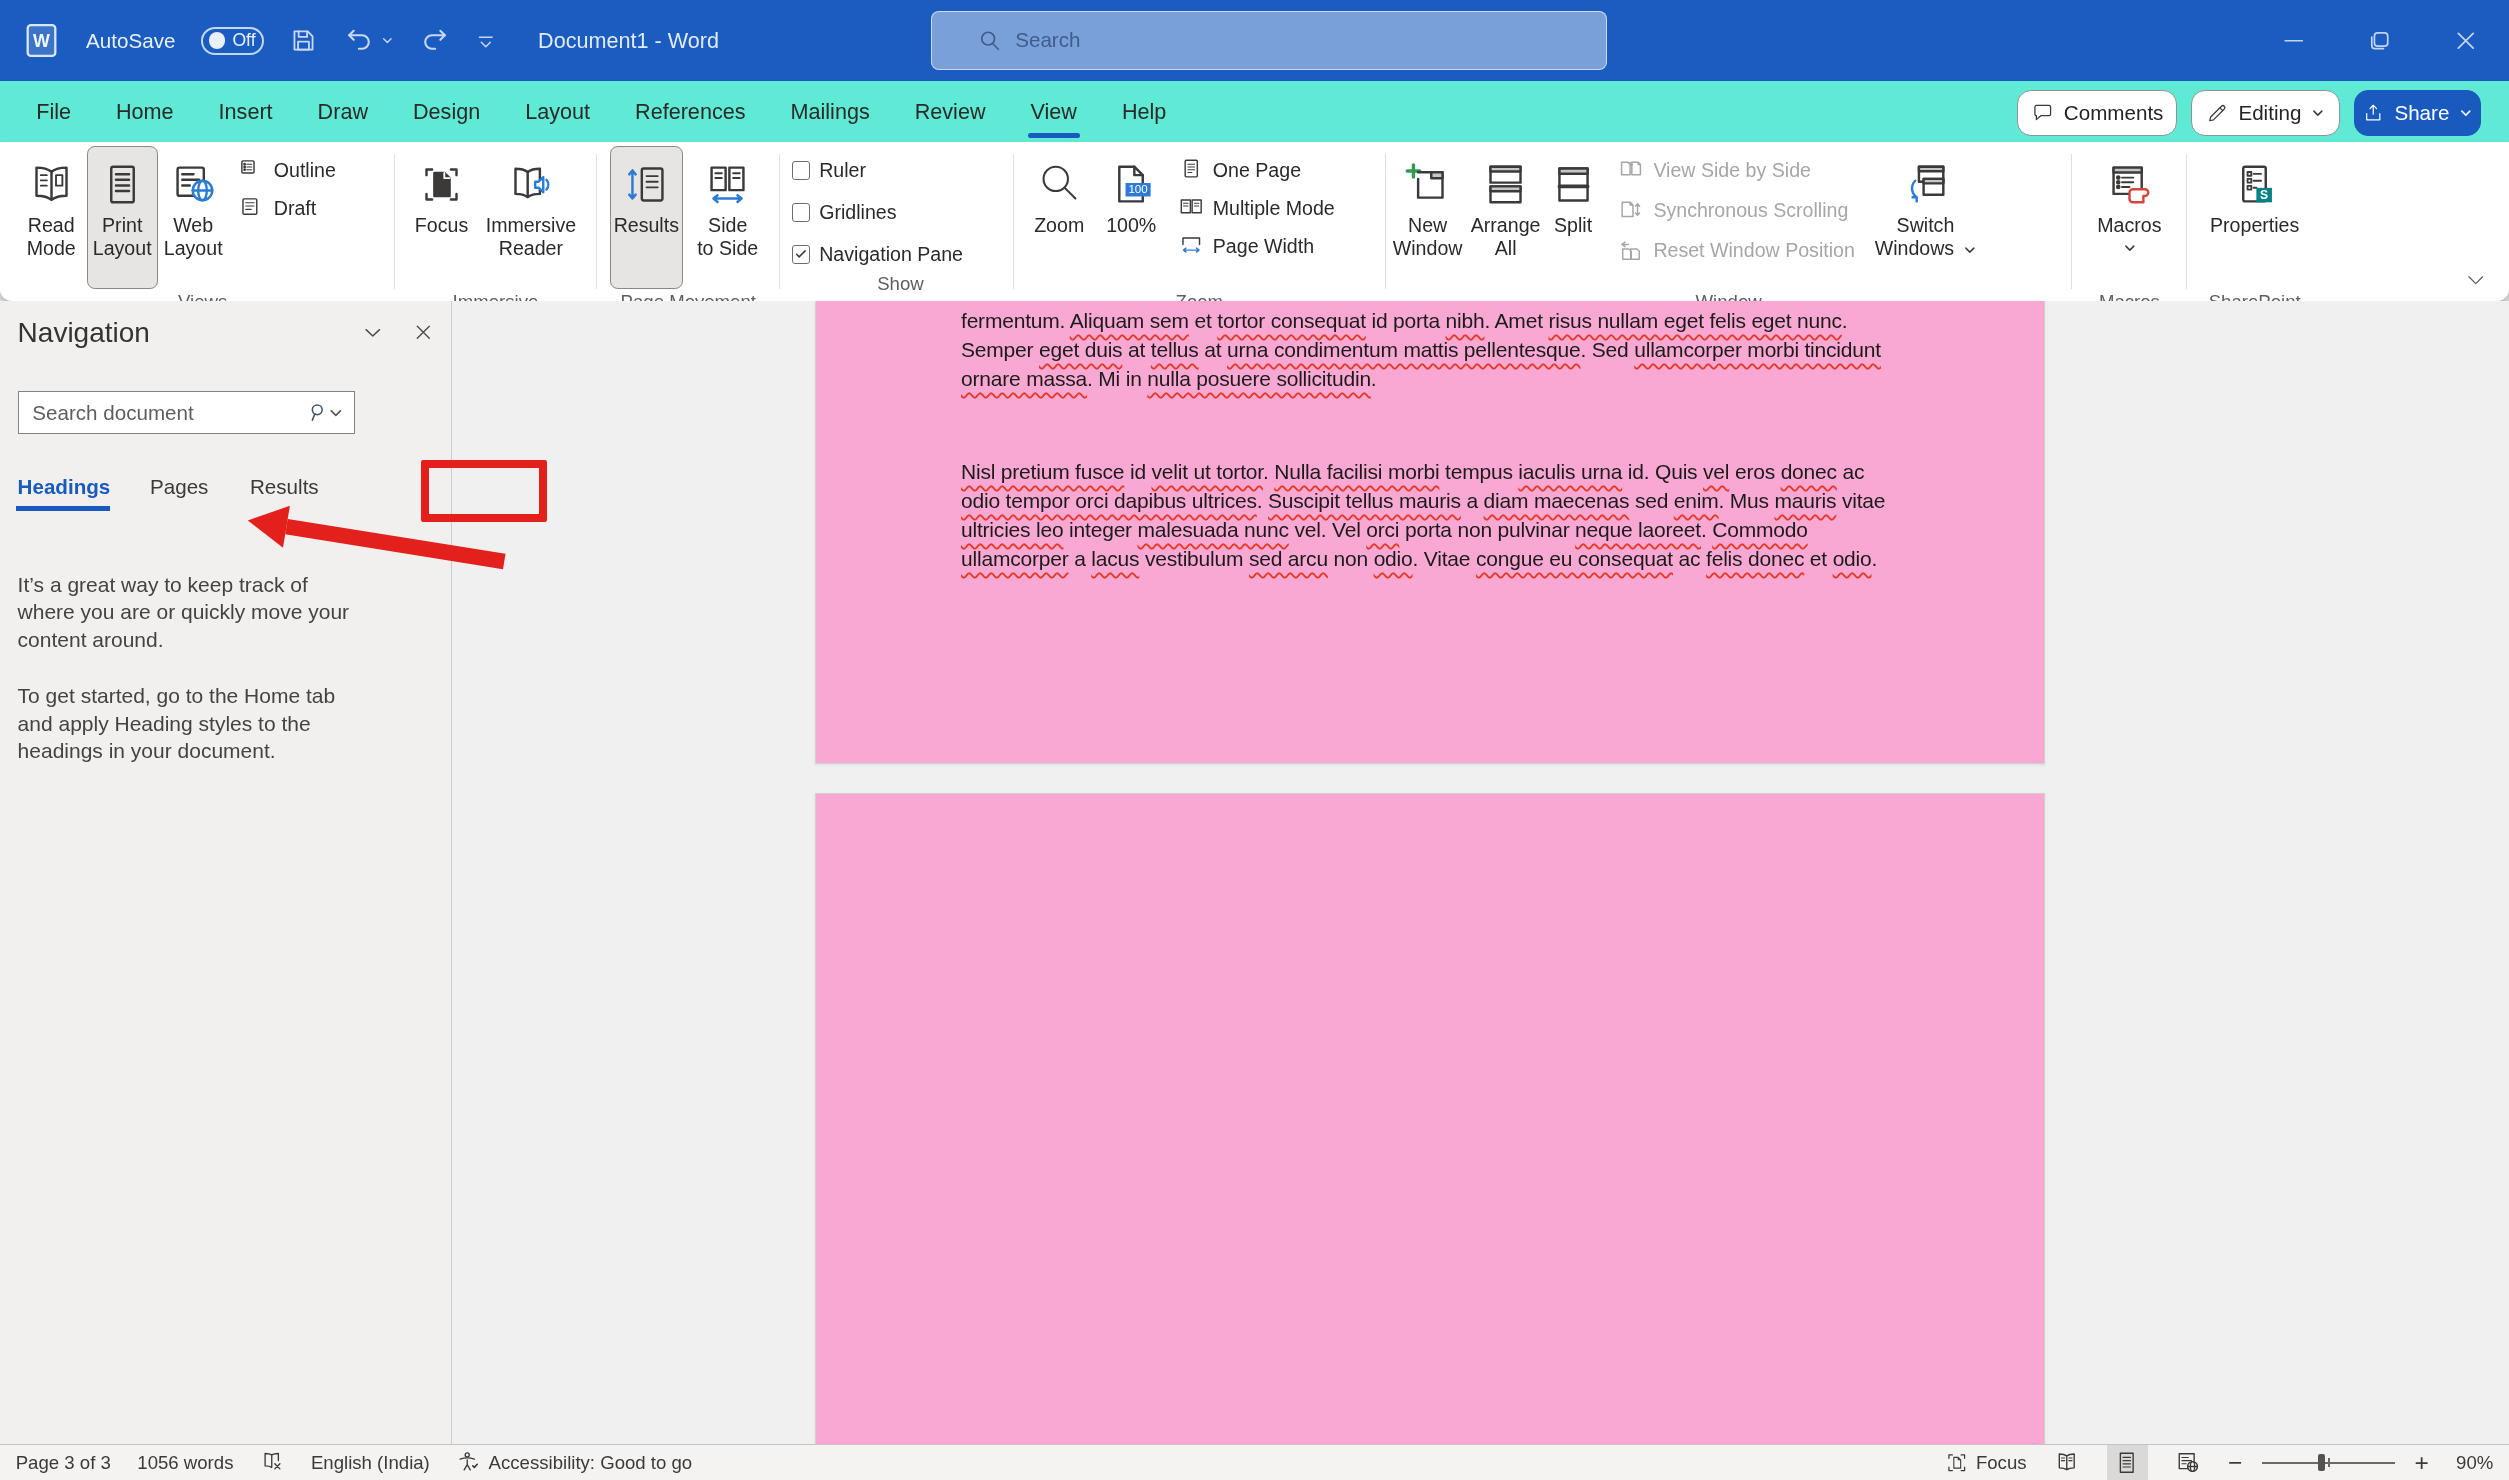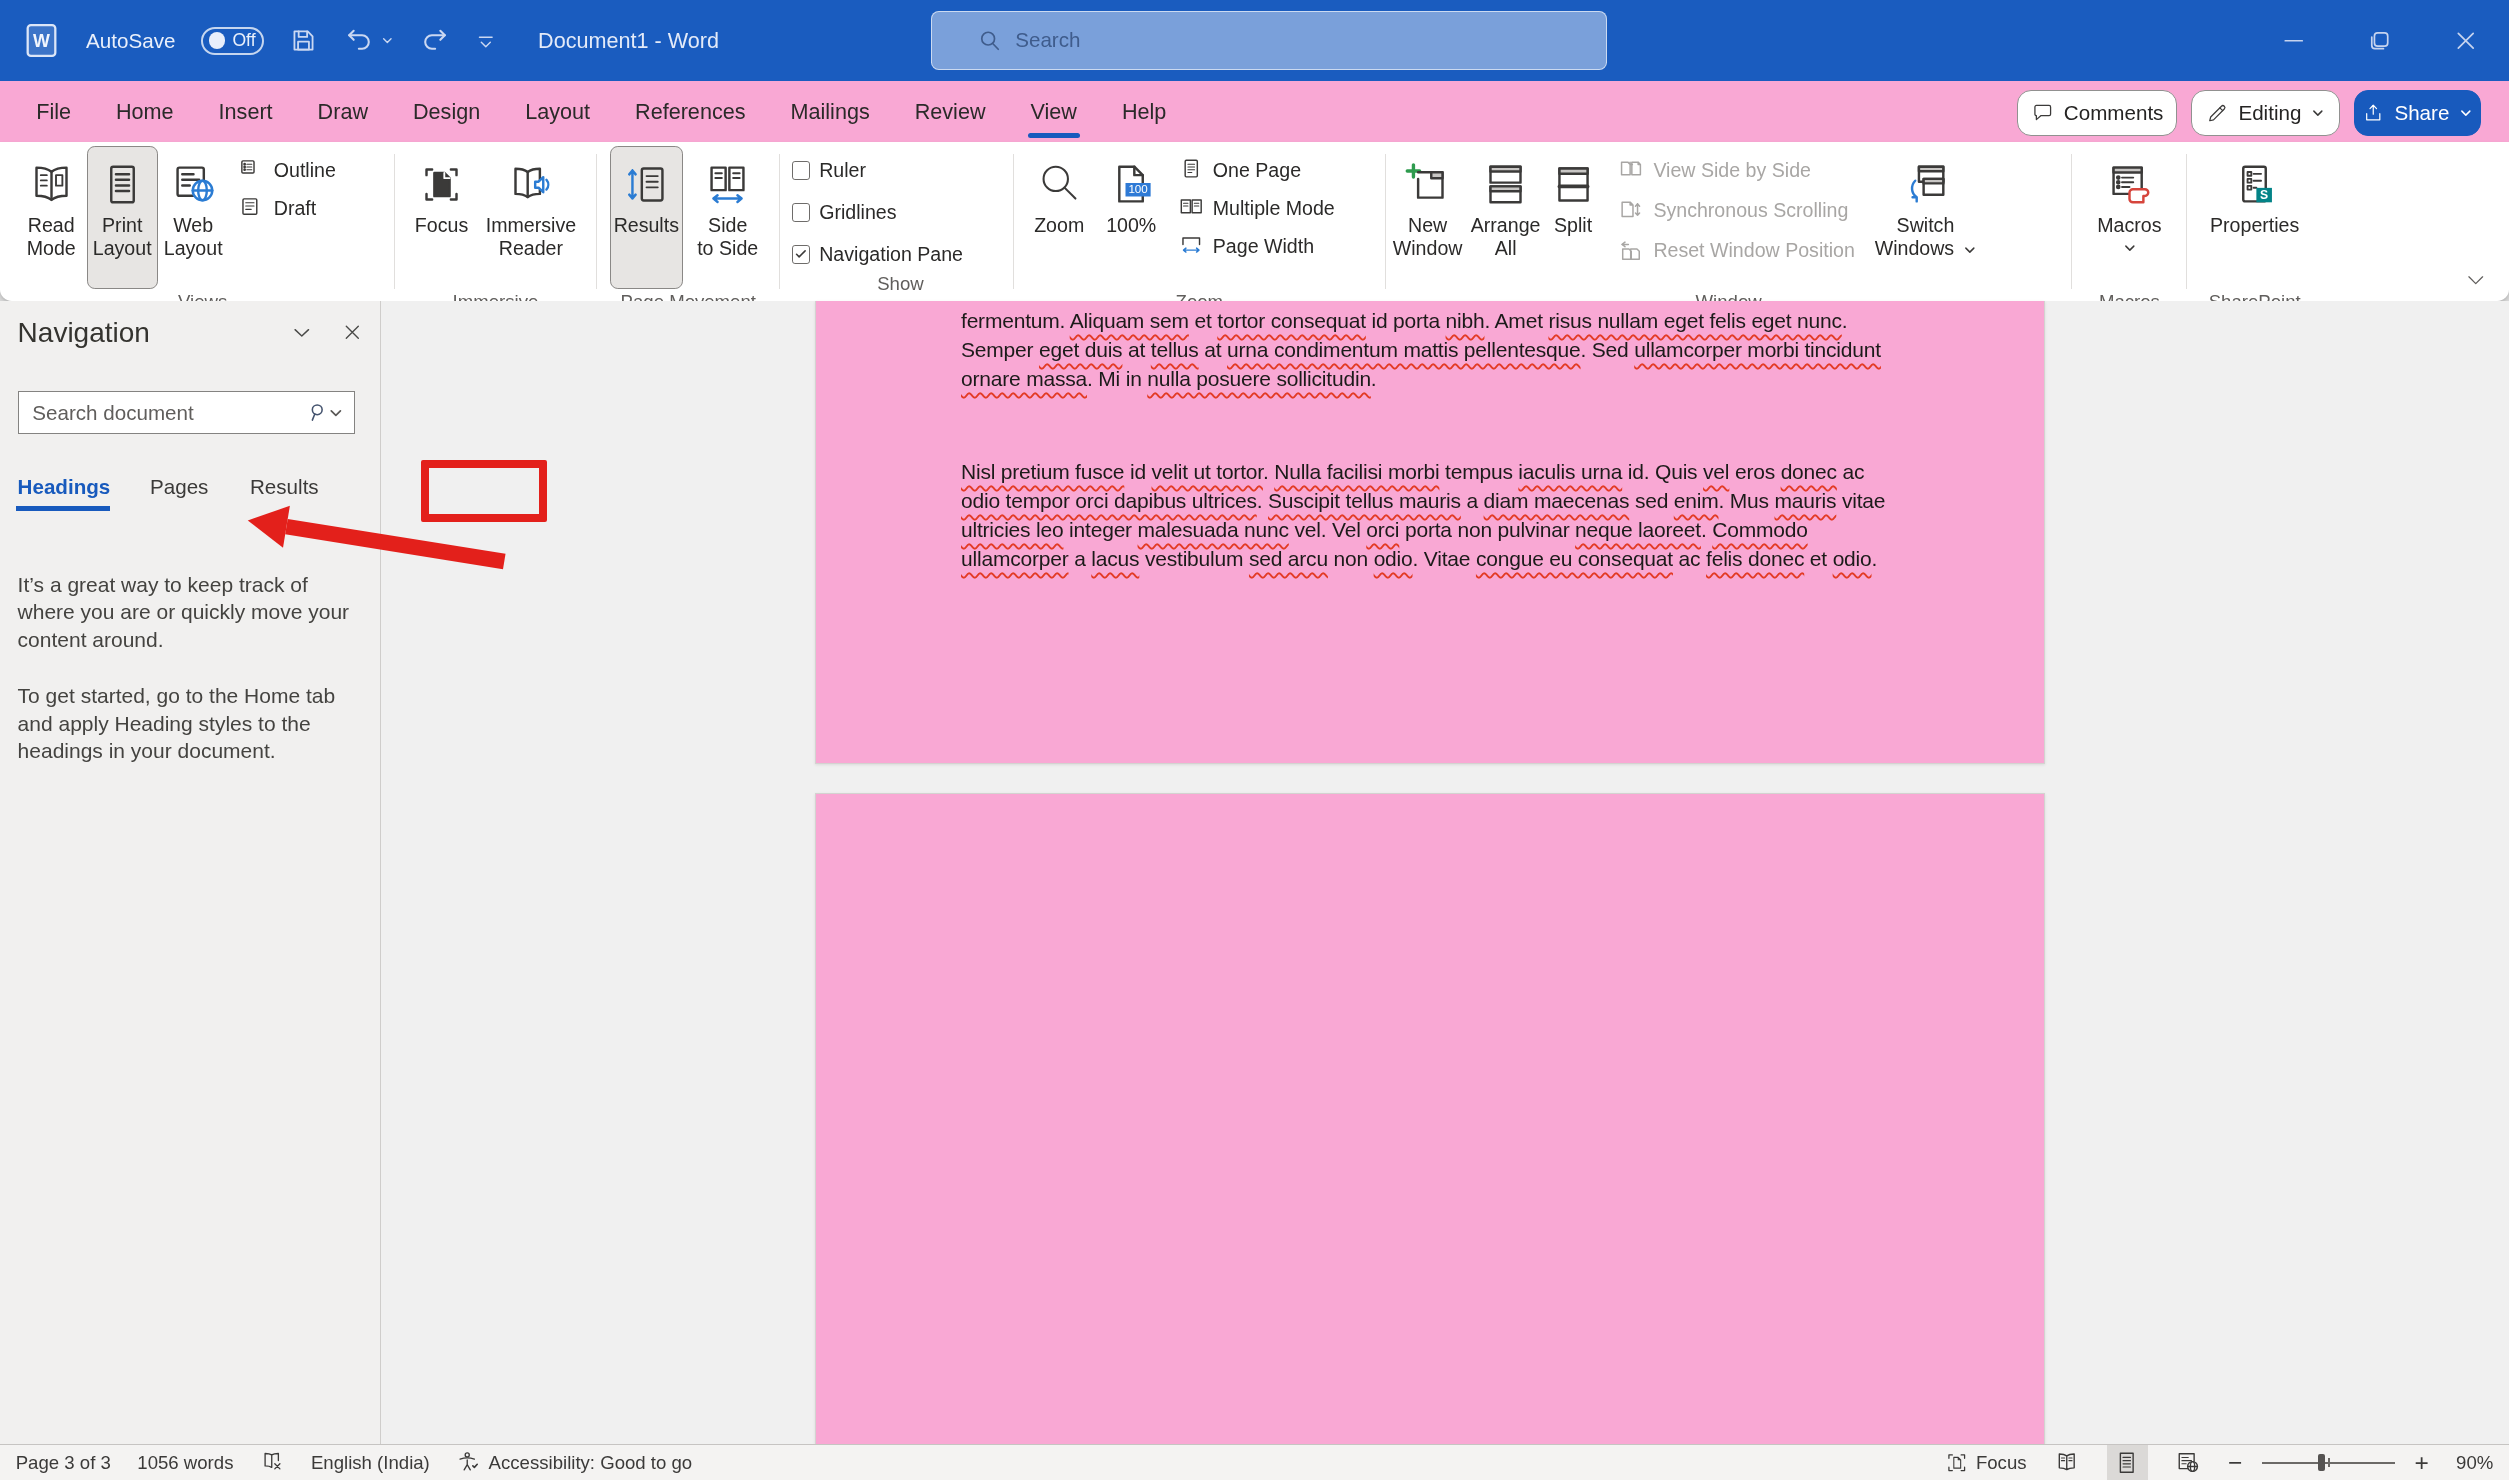--- a/index.html
+++ b/index.html
@@ -19,21 +19,21 @@
   .toggle .st{font-size:17.6px;color:#EAF0FB;}
   .doc-title{font-size:21.6px;color:#E3EAF8;margin-left:41px;}
   .tb-search{position:absolute;left:931px;top:10.8px;width:676px;height:59px;border-radius:7.8px;
              background:rgba(255,255,255,.42);border:1px solid rgba(255,255,255,.62);
              display:flex;align-items:center;padding-left:45px;gap:12.7px;}
   .tb-search .ph{font-size:20.6px;color:#3F5C8C;}
   .win-controls{position:absolute;right:0;top:0;height:81px;display:flex;}
   .wc{width:86px;height:81px;display:flex;align-items:center;justify-content:center;color:#C7D4EF;}
 
   
-  .tabrow{position:absolute;left:0;top:81px;width:2509px;height:61px;background:#f9a8d4;
+  .tabrow{position:absolute;left:0;top:81px;width:2509px;height:61px;background:#5eead4;
           display:flex;align-items:center;}
   .tabs{display:flex;margin-left:13.7px;}
   .tab{padding:0 22.5px;font-size:21.6px;color:#2B2A29;height:61px;display:flex;align-items:center;position:relative;}
   .tab.active::after{content:"";position:absolute;left:19.6px;right:19.6px;bottom:3.9px;height:4.9px;
                      border-radius:2.9px;background:var(--c-accent,#185ABD);}
   .tr-btn{position:absolute;top:90px;height:46px;border:1px solid #919190;border-radius:14px;
           display:flex;align-items:center;justify-content:center;gap:9.8px;font-size:20.6px;background:#fff;}
   .btn-comments{left:2017px;width:160px;}
   .btn-editing{left:2191px;width:149px;}
   .btn-share{left:2354px;width:127px;background:var(--c-accent,#185ABD);border-color:var(--c-accent,#185ABD);color:#fff;}
@@ -60,21 +60,21 @@
   .ribbon-collapse{position:absolute;right:21.6px;bottom:9.8px;color:#605E5C;}
 
   .g-views{width:374px;} .g-immersive{width:194px;} .g-pagemove{width:174px;}
   .g-show{width:225px;padding-left:7.8px;} .g-zoom{width:363px;} .g-window{width:678px;}
   .g-macros{width:106px;} .g-sp{width:127px;}
   .w72{width:71px;} .w66{width:65px;} .w104{width:102px;} .w74{width:73px;} .w80{width:78px;}
   .w78{width:76px;} .w82{width:80px;} .w56{width:55px;} .w110{width:108px;} .w90{width:88px;}
 
   
   .workspace{position:absolute;left:0;top:301px;width:2509px;height:1143px;background:#F0F0F0;}
-  .navpane{position:absolute;left:0;top:0;width:381px;height:1143px;background:#F1F0EF;
+  .navpane{position:absolute;left:0;top:0;width:452px;height:1143px;background:#F1F0EF;
            border-right:1px solid #CFCDCB;}
   .nav-title-row{position:absolute;left:17.6px;right:17.6px;top:15.7px;display:flex;align-items:center;}
   .nav-title{font-size:28px;color:#34332F;flex:1;}
   .nav-ico{margin-left:29px;color:#4A4A48;}
   .nav-search{position:absolute;left:17.6px;top:90px;width:337px;height:43px;background:#fff;
               border:1px solid #848381;display:flex;align-items:center;padding:0 9.8px 0 13.7px;}
   .nav-search .ph{font-size:20.6px;color:#605E5C;flex:1;}
   .nav-tabs{position:absolute;left:0;top:174px;width:100%;height:59px;font-size:20.6px;}
   .ntab{position:absolute;top:0;}
   .ntab-headings{left:17.6px;color:var(--c-accent,#185ABD);font-weight:bold;}

